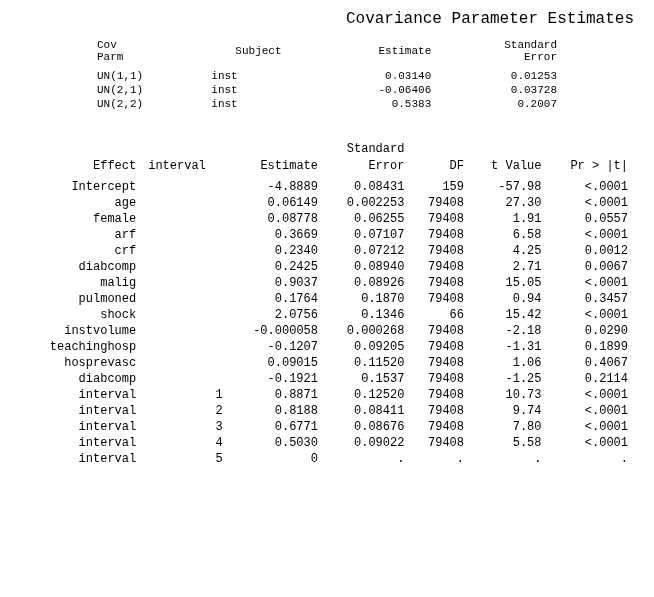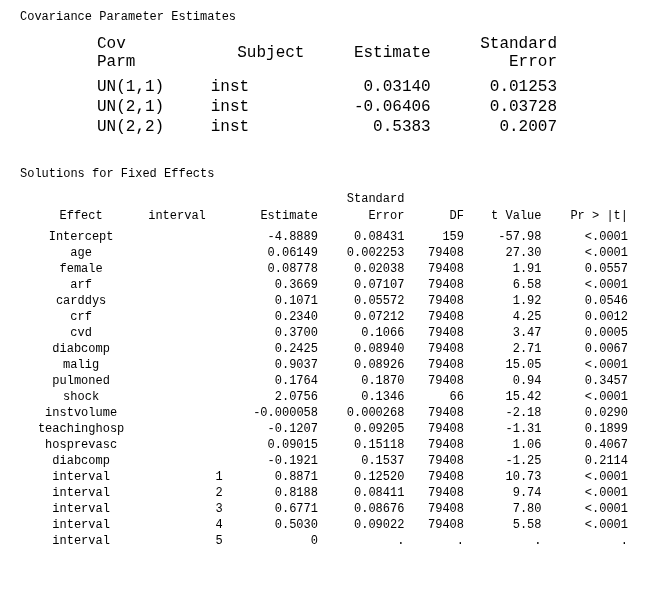--- a/index.html
+++ b/index.html
@@ -4,60 +4,60 @@
   <style>
     * { margin: 0; padding: 0; box-sizing: border-box; }
     body {
       background: #fff;
       font-family: 'Courier New', Courier, monospace;
       font-size: 12px;
       color: #000;
       padding: 10px 20px;
     }
     .section-title {
-      text-align: left;
+      text-align: right;
       font-weight: normal;
       margin-bottom: 10px;
-      font-size: 12px;
+      font-size: 16px;
     }
     .covariance-table {
       margin: 0 auto 30px auto;
       width: 480px;
     }
     .fixed-effects-table {
       margin: 0 auto;
       width: 100%;
     }
     table {
       border-collapse: collapse;
       width: 100%;
     }
     .cov-table td {
       padding: 1px 10px;
       text-align: right;
-      font-size: 16px;
+      font-size: 11px;
       margin-top: 40px;
     }
     .cov-table td:first-child {
       text-align: left;
     }
     .cov-table td:nth-child(2) {
       text-align: left;
     }
     .cov-header td {
       font-weight: normal;
       padding-bottom: 2px;
     }
     .fe-table td {
       padding: 1px 6px;
       text-align: right;
       font-size: 12px;
     }
     .fe-table td:first-child {
-      text-align: center;
+      text-align: right;
     }
     .fe-table td:nth-child(2) {
       text-align: left;
     }
     .fe-header td {
       font-weight: normal;
       padding-bottom: 2px;
     }
     .spacer-row td {
       padding: 2px 0;
@@ -66,21 +66,21 @@
 </head>
 <body>
 
 <div>
   <h2 class="section-title">Covariance Parameter Estimates</h2>
   <div class="covariance-table">
     <table class="cov-table">
       <thead>
         <tr class="cov-header">
           <td>Cov<br>Parm</td>
-          <td style="text-align:right;">Subject</td>
+          <td style="text-align:center;">Subject</td>
           <td>Estimate</td>
           <td>Standard<br>Error</td>
         </tr>
         <tr class="spacer-row">
             <td colspan="4"></td>
           </tr>
       </thead>
       <tbody id="cov-tbody">
       <tr>
     <td>UN(1,1)</td>
@@ -99,21 +99,20 @@
     <td style="text-align:left;">inst</td>
     <td>0.5383</td>
     <td>0.2007</td>
   </tr>
         </tbody>
     </table>
   </div>
 </div>
 
 <div>
-  <h2 class="section-title">Solutions for Fixed Effects</h2>
   <div class="fixed-effects-table">
     <table class="fe-table">
       <thead>
         <tr class="fe-header">
           <td></td>
           <td></td>
           <td></td>
           <td style="text-align:right;">Standard</td>
           <td></td>
           <td></td>
@@ -148,60 +147,42 @@
     <td>0.06149</td>
     <td>0.002253</td>
     <td>79408</td>
     <td>27.30</td>
     <td>&lt;.0001</td>
   </tr>
           <tr>
     <td>female</td>
     <td style="text-align:right;"></td>
     <td>0.08778</td>
-    <td>0.02038</td>
+    <td>0.06255</td>
     <td>79408</td>
     <td>1.91</td>
     <td>0.0557</td>
   </tr>
           <tr>
     <td>arf</td>
     <td style="text-align:right;"></td>
     <td>0.3669</td>
     <td>0.07107</td>
     <td>79408</td>
     <td>6.58</td>
     <td>&lt;.0001</td>
   </tr>
           <tr>
-    <td>carddys</td>
-    <td style="text-align:right;"></td>
-    <td>0.1071</td>
-    <td>0.05572</td>
-    <td>79408</td>
-    <td>1.92</td>
-    <td>0.0546</td>
-  </tr>
-          <tr>
     <td>crf</td>
     <td style="text-align:right;"></td>
     <td>0.2340</td>
     <td>0.07212</td>
     <td>79408</td>
     <td>4.25</td>
     <td>0.0012</td>
-  </tr>
-          <tr>
-    <td>cvd</td>
-    <td style="text-align:right;"></td>
-    <td>0.3700</td>
-    <td>0.1066</td>
-    <td>79408</td>
-    <td>3.47</td>
-    <td>0.0005</td>
   </tr>
           <tr>
     <td>diabcomp</td>
     <td style="text-align:right;"></td>
     <td>0.2425</td>
     <td>0.08940</td>
     <td>79408</td>
     <td>2.71</td>
     <td>0.0067</td>
   </tr>
@@ -247,21 +228,21 @@
     <td>-0.1207</td>
     <td>0.09205</td>
     <td>79408</td>
     <td>-1.31</td>
     <td>0.1899</td>
   </tr>
           <tr>
     <td>hosprevasc</td>
     <td style="text-align:right;"></td>
     <td>0.09015</td>
-    <td>0.15118</td>
+    <td>0.11520</td>
     <td>79408</td>
     <td>1.06</td>
     <td>0.4067</td>
   </tr>
           <tr>
     <td>diabcomp</td>
     <td style="text-align:right;"></td>
     <td>-0.1921</td>
     <td>0.1537</td>
     <td>79408</td>

